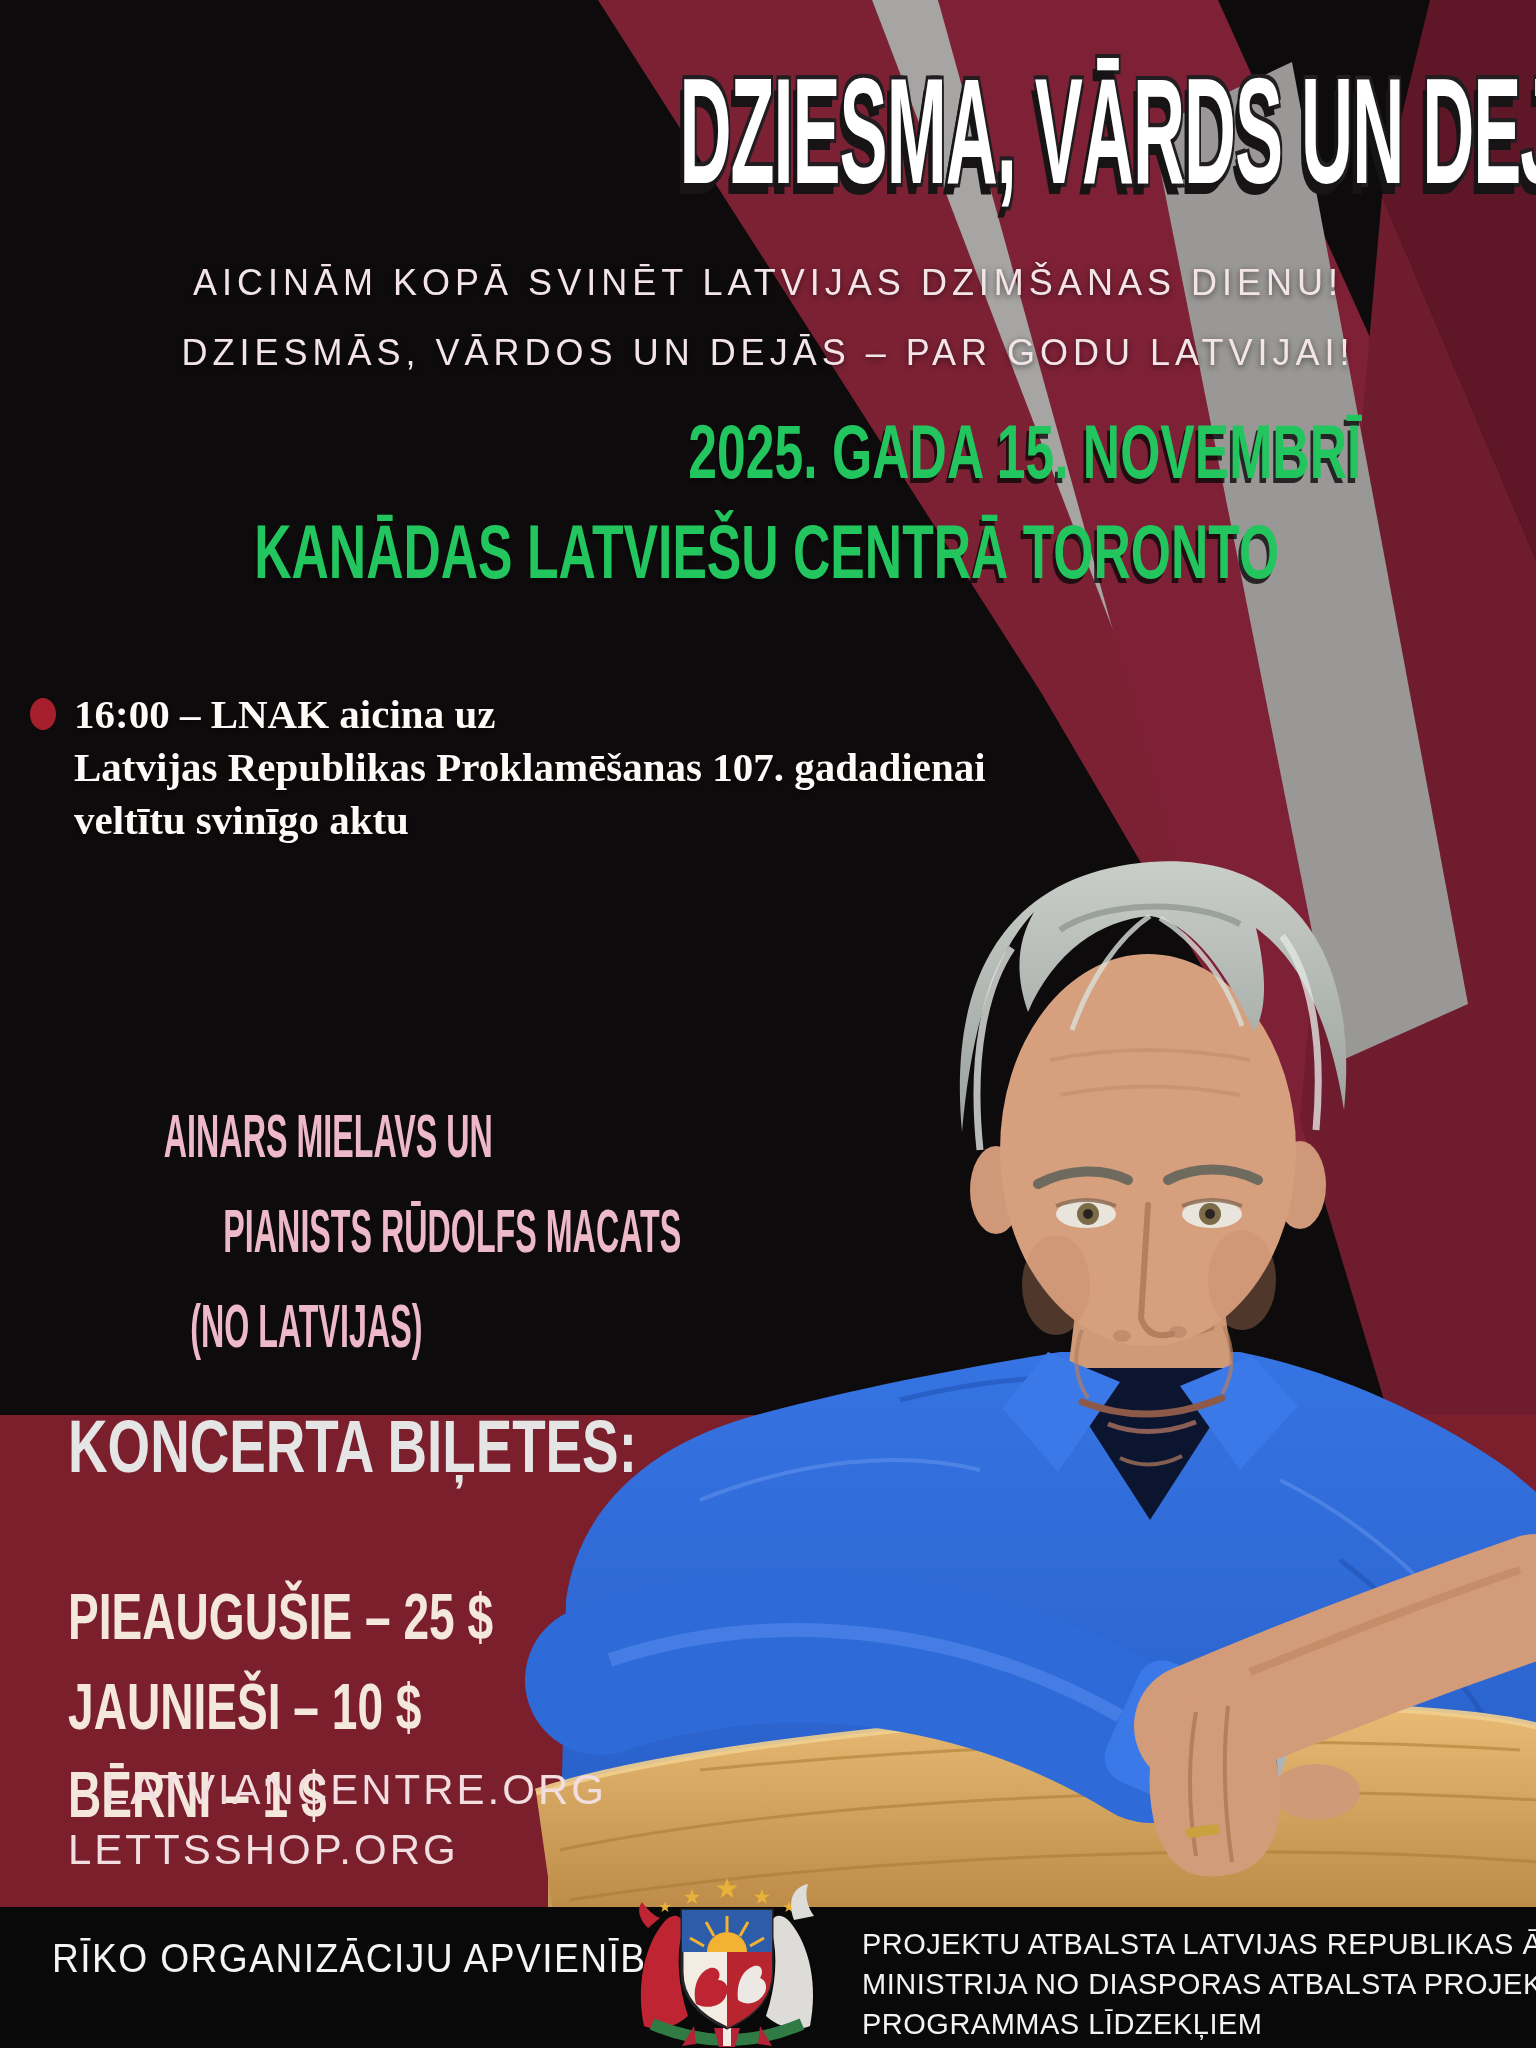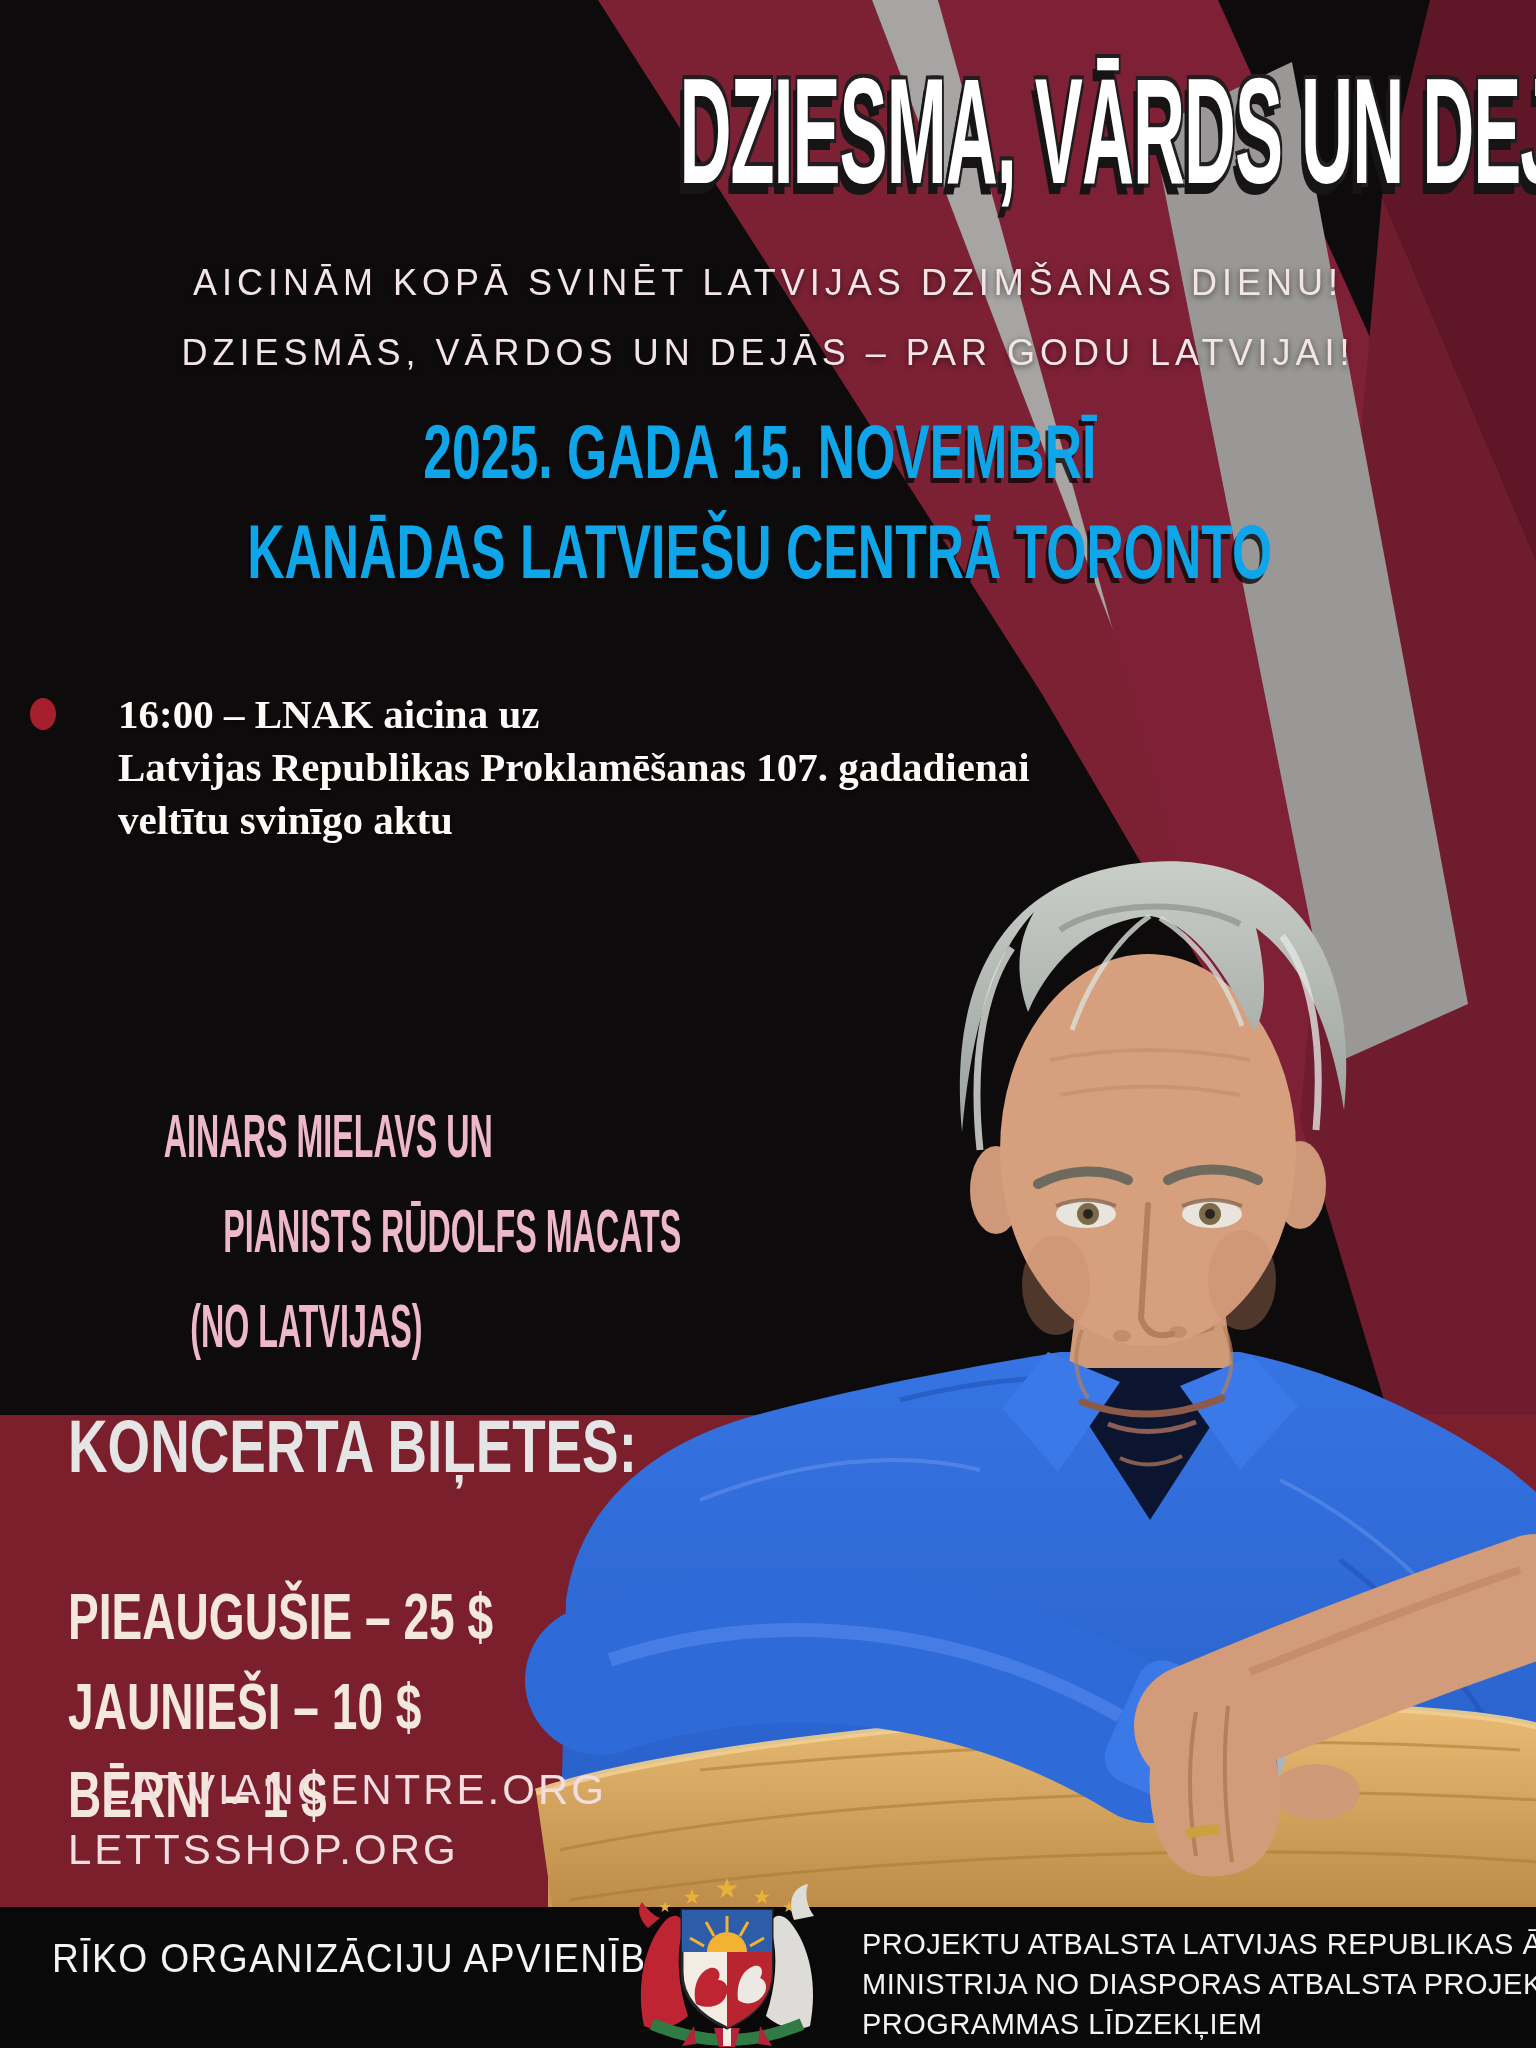--- a/index.html
+++ b/index.html
@@ -12,33 +12,33 @@
   .title-wrap{left:0;right:0;top:56px;text-align:center;white-space:nowrap;}
   .title-wrap .cond{display:inline-block;transform:scaleX(.48);transform-origin:center;
       font-size:150px;font-weight:bold;letter-spacing:-2px;color:#ffffff;line-height:1.0;
       text-shadow:-9px 11px 0 #171416,4px 4px 0 #211d20,-4px 4px 0 #211d20,
                   4px -4px 0 #211d20,-4px -4px 0 #211d20;}
 
   .sub{left:0;right:0;text-align:center;color:#f3e4e7;font-size:36px;font-weight:400;
        letter-spacing:5px;white-space:nowrap;text-shadow:0 2px 6px rgba(0,0,0,.55);}
   .sub1{top:262px;} .sub2{top:332px;}
 
-  .bigline{left:0;right:16px;text-align:center;white-space:nowrap;color:#0ea5e9;}
+  .bigline{left:0;right:16px;text-align:right;white-space:nowrap;color:#22c55e;}
   .bigline .cond{display:inline-block;transform:scaleX(.68);transform-origin:center;
        font-size:76px;font-weight:bold;line-height:1;text-shadow:-4px 5px 0 rgba(10,8,9,.8);}
   .date-line{top:414px;} .venue-line{top:514px;}
 
   
   .bullet{left:30px;width:1090px;color:#fdfbf7;font-family:"Liberation Serif",serif;
           font-weight:bold;font-size:41px;line-height:53px;
           text-shadow:0 2px 4px rgba(0,0,0,.6);}
   .bullet .dot{position:absolute;left:0;top:10px;width:26px;height:32px;border-radius:50%;
           background:#a5202c;}
   .bullet .lines{display:block;padding-left:44px;}
-  .bullet .lines span{display:block;margin-left:44px;}
+  .bullet .lines span{display:block;}
   .bullet-1{top:688px;} .bullet-2{top:893px;}
 
   
   .performers{left:0;top:1096px;width:600px;text-align:center;color:#edb9c8;}
   .performers div{line-height:79px;white-space:nowrap;padding-left:12px;}
   .performers .cond{display:inline-block;transform:scaleX(.52);transform-origin:center;
        font-size:62px;font-weight:bold;}
 
   
   .tk-head{left:68px;top:1404px;white-space:nowrap;color:#e5e5e5;}

